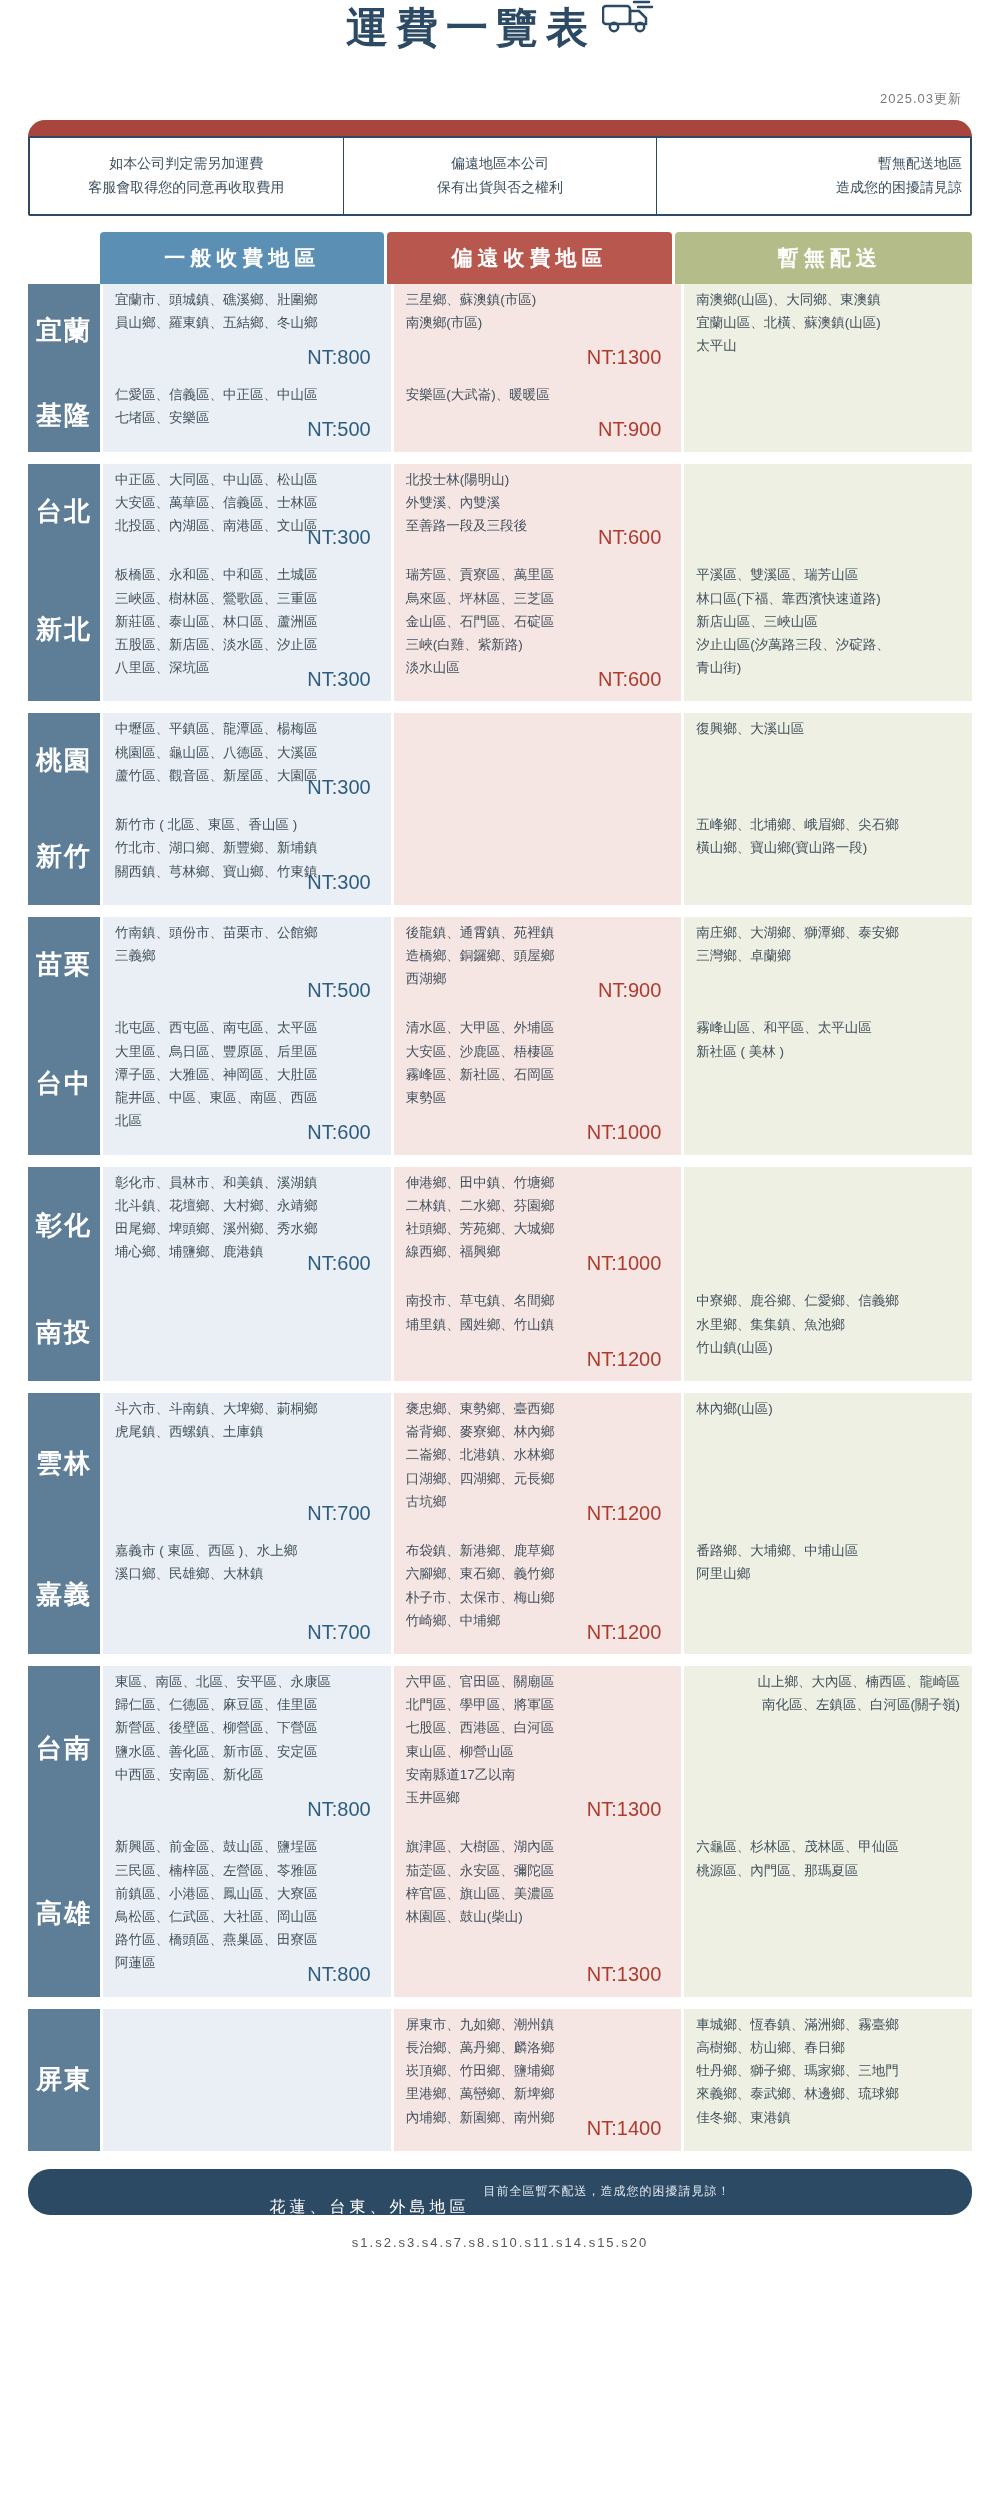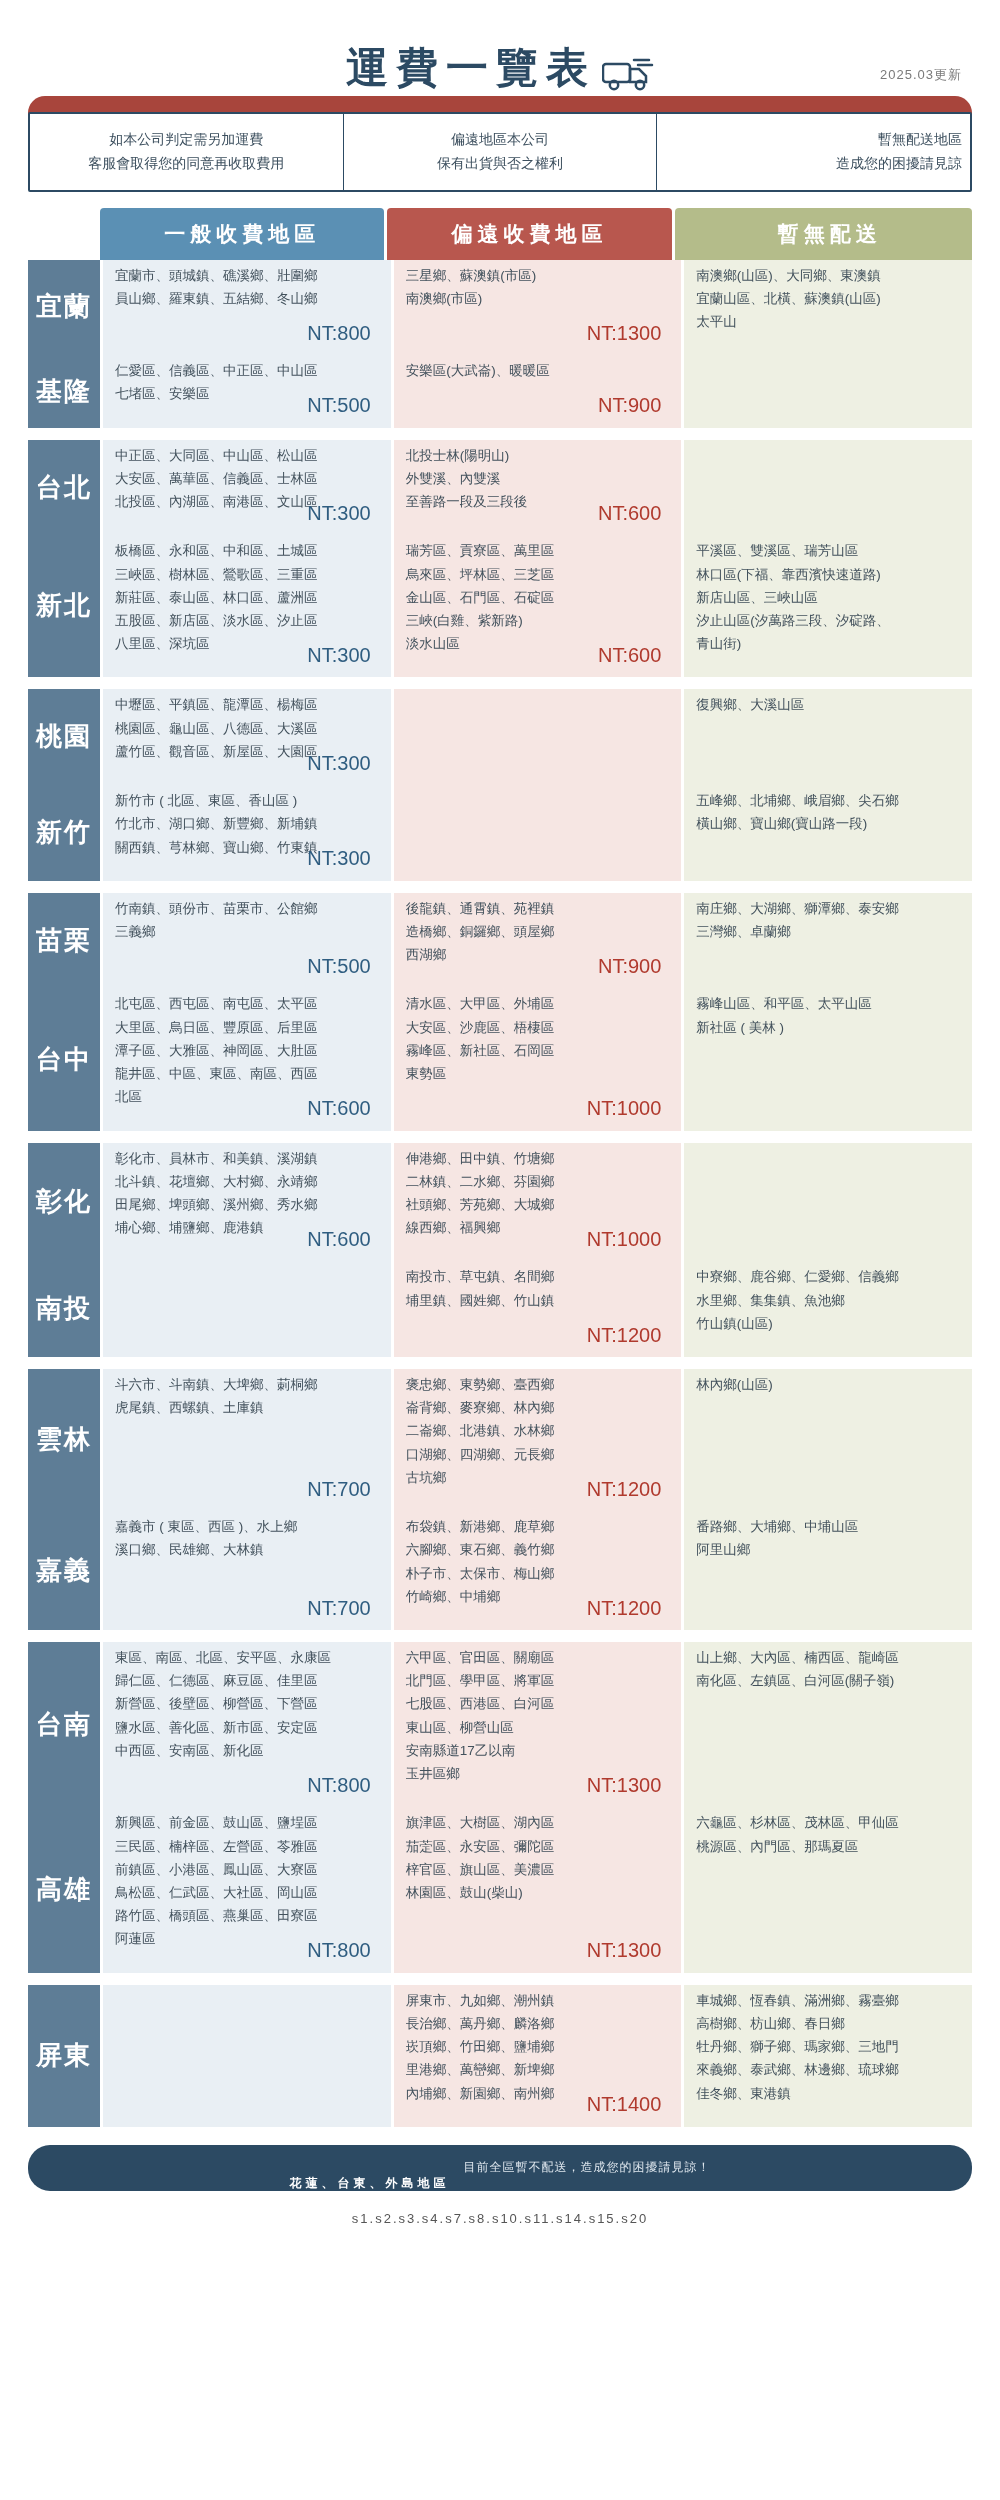--- a/index.html
+++ b/index.html
@@ -7,23 +7,23 @@
     width: 1000px;
     background: #ffffff;
     font-family: "Liberation Sans", sans-serif;
     color: #3a3a3a;
   }
   .page { width: 1000px; padding: 0 28px 20px 28px; }
 
   
   .header {
     position: relative;
-    height: 96px;
+    height: 120px;
     display: flex;
-    align-items: flex-end;
+    align-items: flex-start;
     justify-content: center;
   }
   .title {
     font-size: 42px;
     font-weight: bold;
     letter-spacing: 8px;
     color: #2c4a63;
   }
   .truck-icon { margin-left: 6px; display: inline-block; vertical-align: middle; }
   .update-date {
@@ -128,21 +128,21 @@
   .footer-bar {
     margin-top: 18px;
     background: #2c4a63;
     border-radius: 22px;
     height: 46px;
     display: flex;
     align-items: center;
     justify-content: center;
     color: #ffffff;
   }
-  .footer-main { font-size: 12px; font-weight: bold; letter-spacing: 4px; margin-top: 32px; }
+  .footer-main { font-size: 16px; font-weight: normal; letter-spacing: 4px; margin-top: 32px; }
   .footer-sub { font-size: 12px; margin-left: 14px; color: #dfe7ee; letter-spacing: 1px; }
   .skucodes {
     text-align: center;
     margin-top: 20px;
     font-size: 13px;
     color: #555;
     letter-spacing: 2px;
   }
 </style>
 </head>
@@ -371,21 +371,21 @@
 歸仁區、仁德區、麻豆區、佳里區
 新營區、後壁區、柳營區、下營區
 鹽水區、善化區、新市區、安定區
 中西區、安南區、新化區<div class="price a">NT:800</div></div>
           <div class="cell b" style="white-space: pre-line;">六甲區、官田區、關廟區
 北門區、學甲區、將軍區
 七股區、西港區、白河區
 東山區、柳營山區
 安南縣道17乙以南
 玉井區鄉<div class="price b">NT:1300</div></div>
-          <div class="cell c" style="white-space: pre-line;">山上鄉、大內區、楠西區、龍崎區
+          <div class="cell c" style="white-space: pre-line; text-align: right;">山上鄉、大內區、楠西區、龍崎區
 南化區、左鎮區、白河區(關子嶺)</div>
         </div>
         <div class="row">
           <div class="city">
             <span>高</span>
             <span>雄</span>
           </div>
           <div class="cell a" style="white-space: pre-line;">新興區、前金區、鼓山區、鹽埕區
 三民區、楠梓區、左營區、苓雅區
 前鎮區、小港區、鳳山區、大寮區

